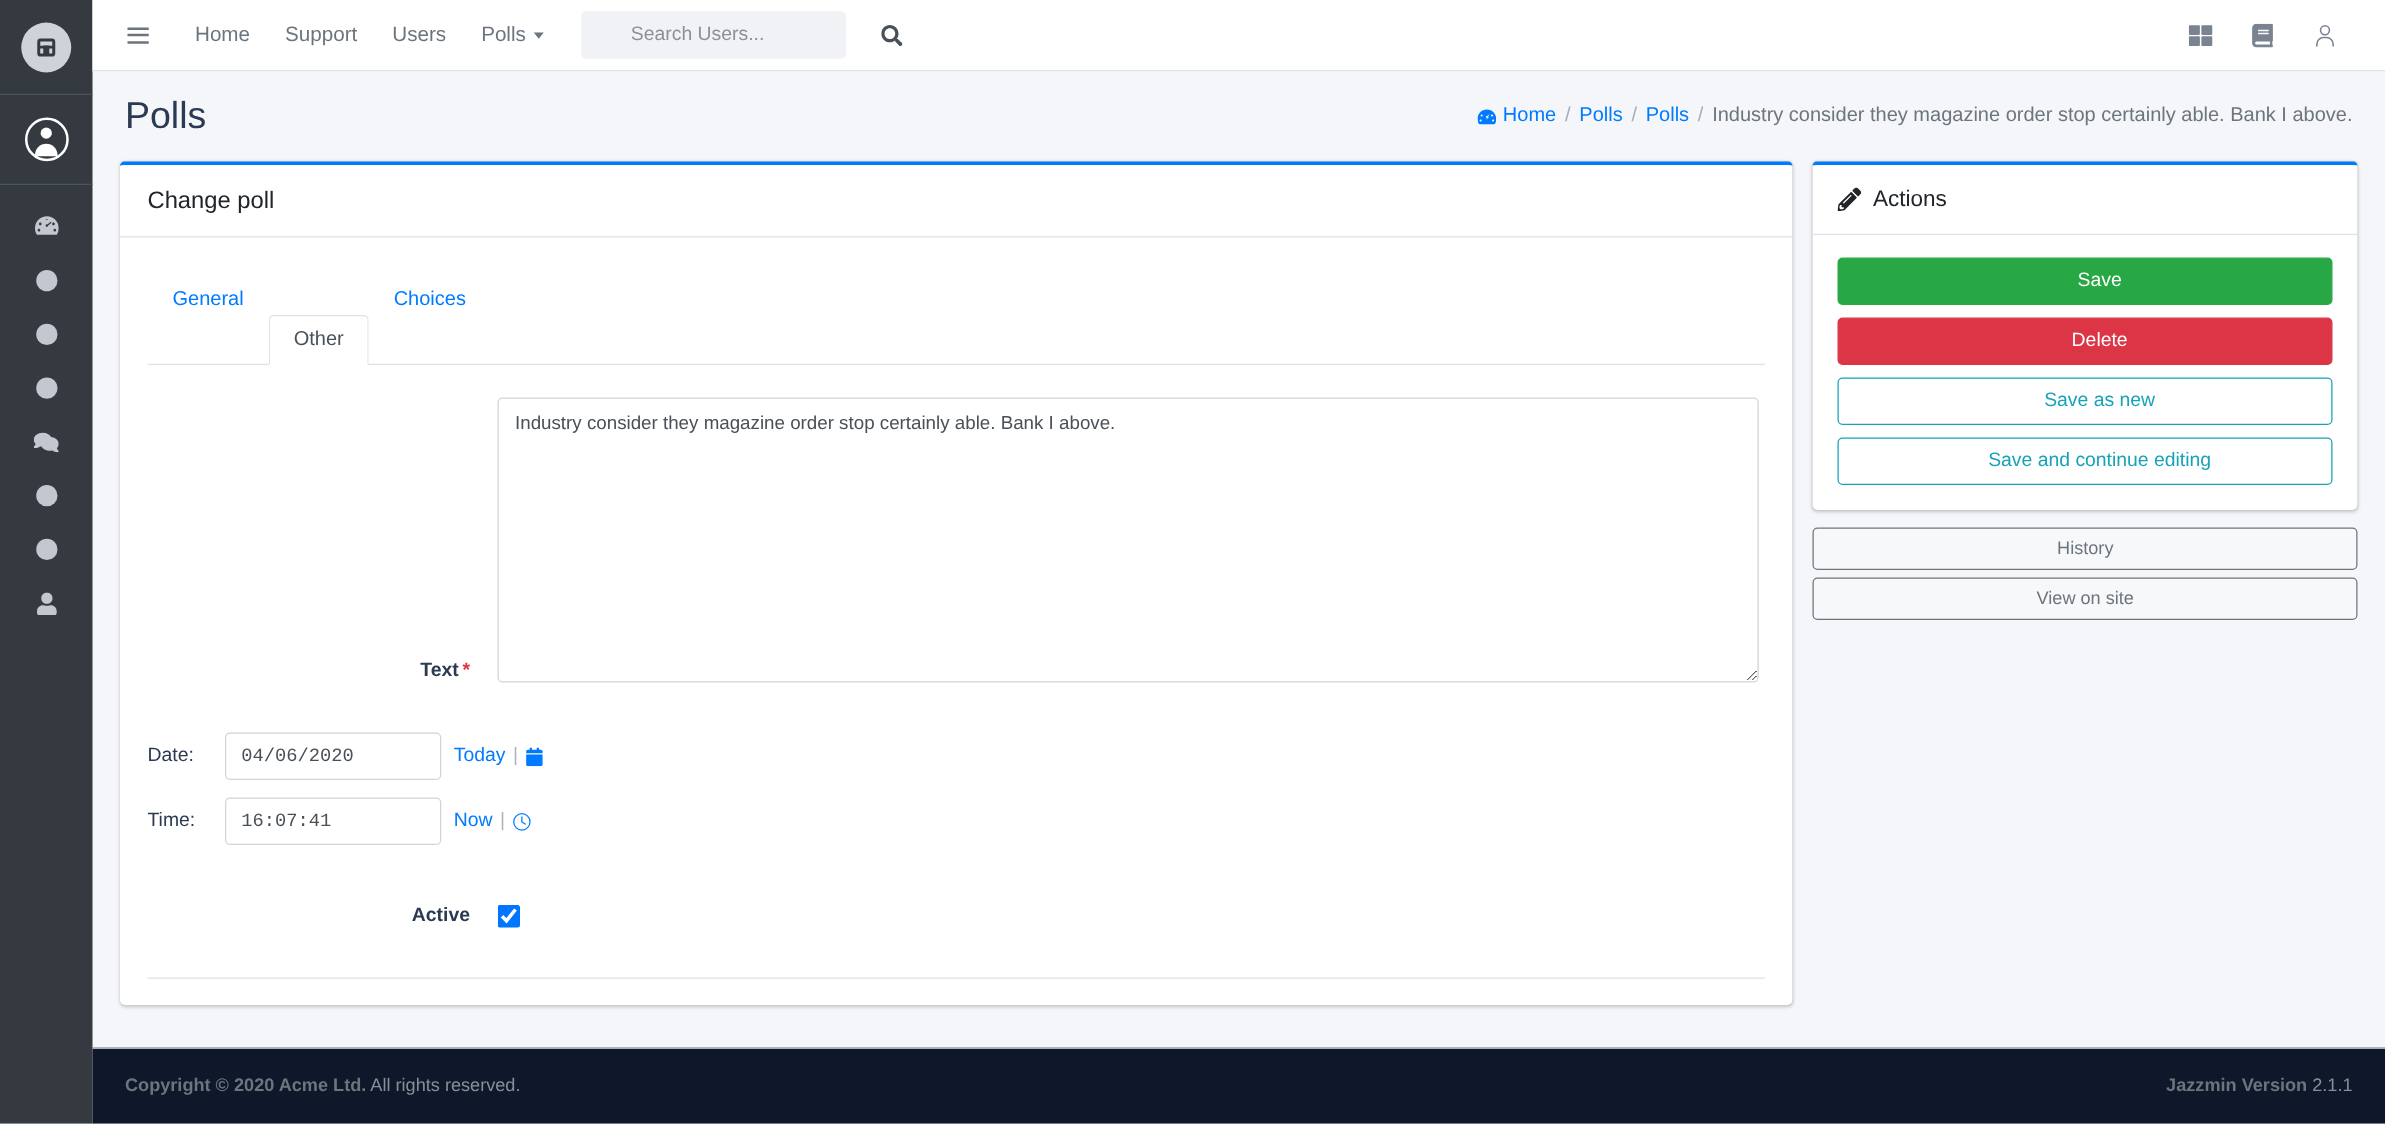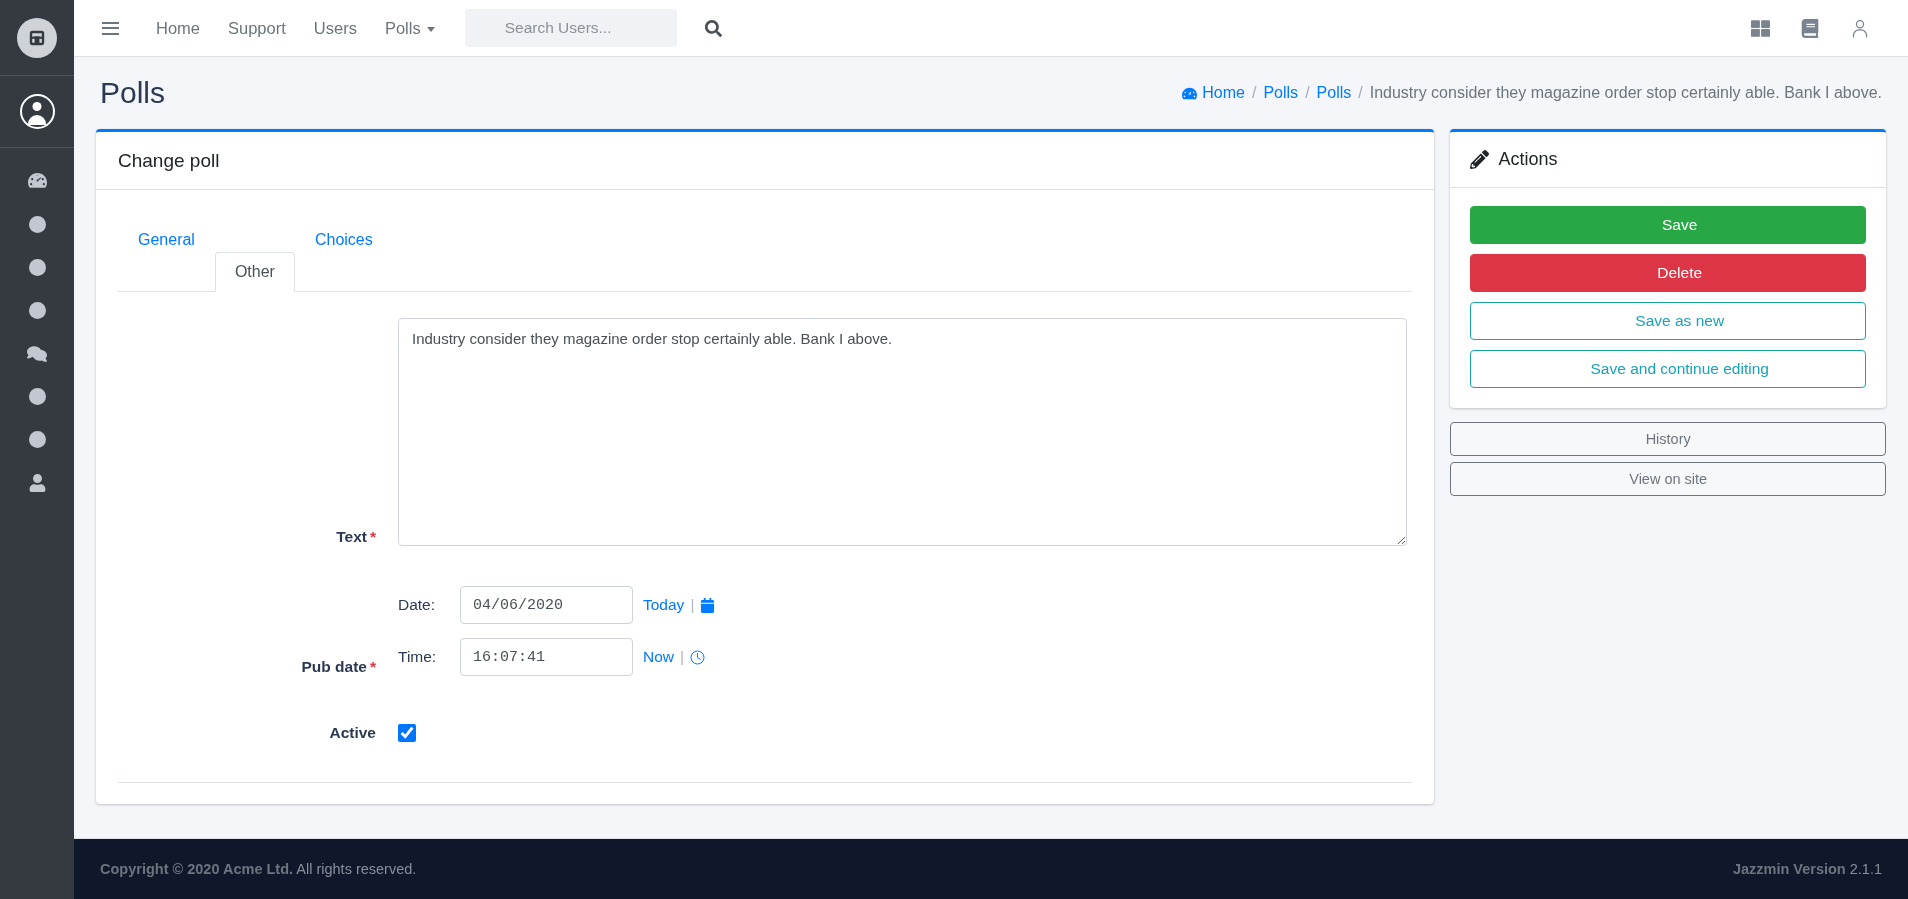--- a/index.html
+++ b/index.html
@@ -387,23 +387,20 @@
     <div class="form-body">
 
       <div class="form-row">
         <div class="form-label">
           <span>Text</span><span class="req">*</span>
         </div>
         <textarea class="form-control" style="">Industry consider they magazine order stop certainly able. Bank I above.</textarea>
       </div>
 
       <div class="form-row">
-        <div class="form-label">
-          <span>Pub date</span><span class="req">*</span>
-        </div>
         <div class="datetime-block">
 
           <div class="dt-row">
             <span class="dt-label">Date:</span>
             <input class="dt-input" type="text" value="04/06/2020" style="">
             <span class="dt-links">
               <a>Today</a>
               <span>|</span>
               <span class="ic">
                 <svg width="15" height="15" viewBox="0 0 448 512" fill="#007bff">

